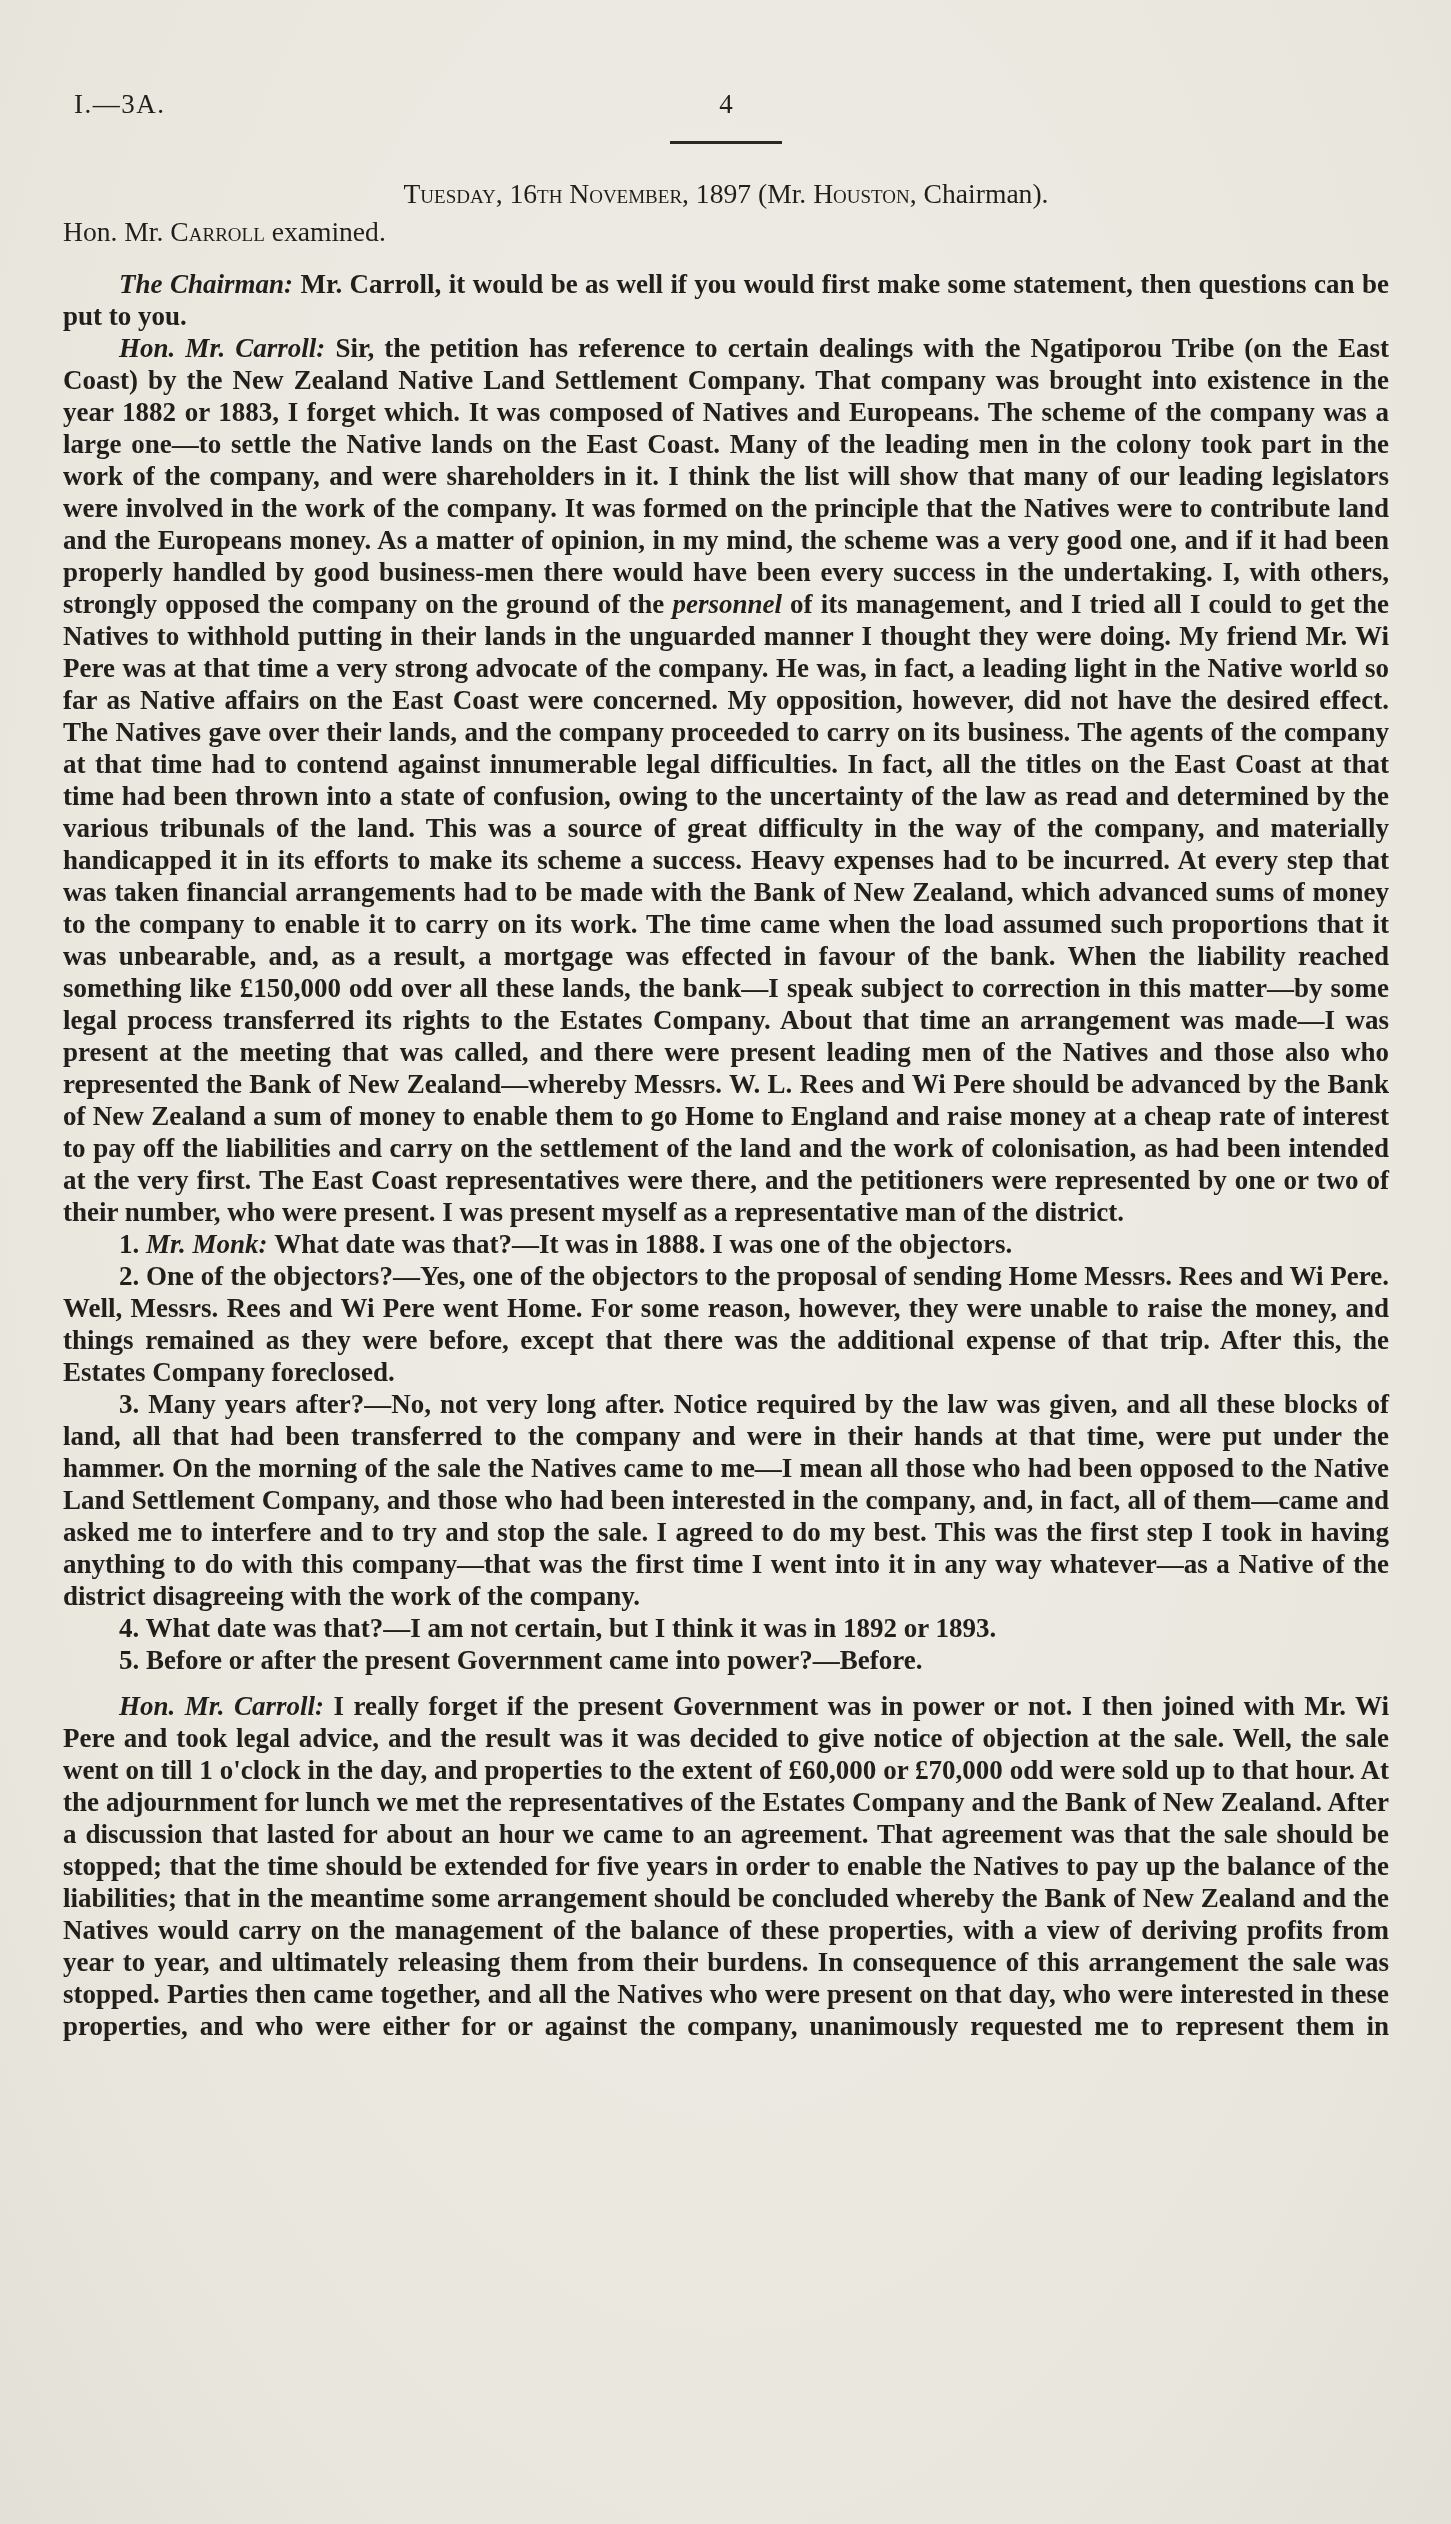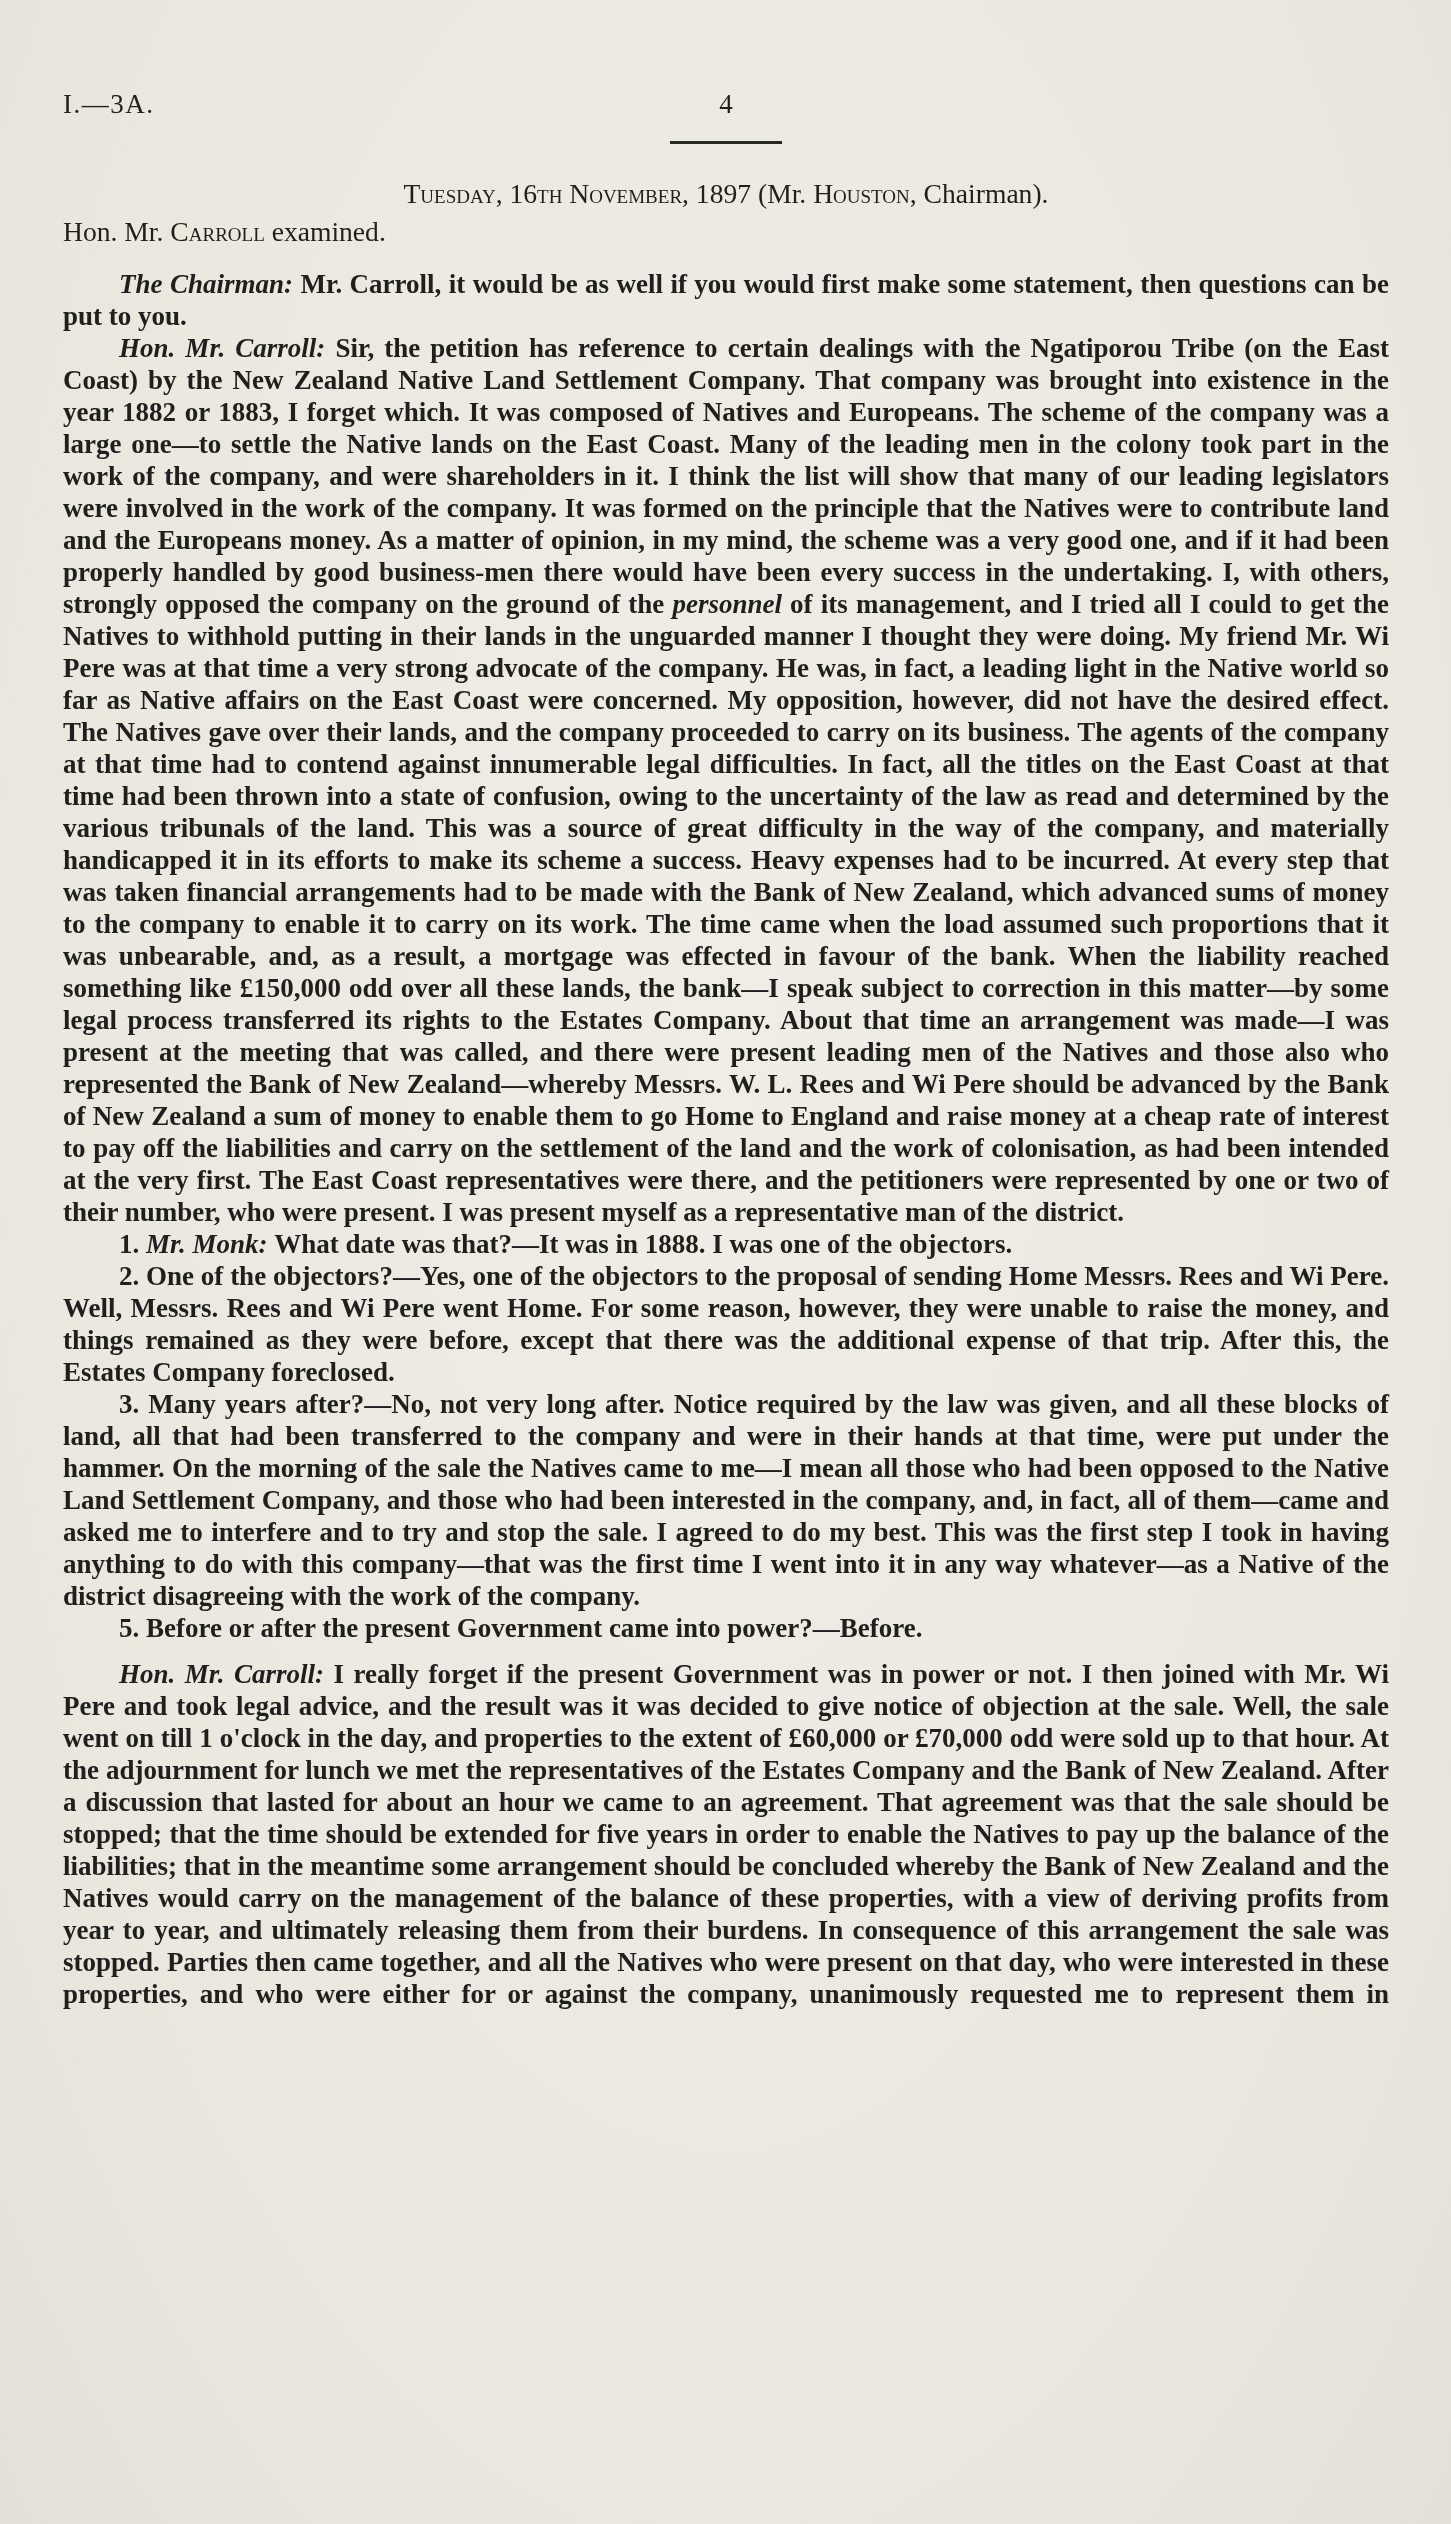--- a/index.html
+++ b/index.html
@@ -20,21 +20,21 @@
   }
   .page-header {
     display: flex;
     align-items: baseline;
     font-size: 27px;
     position: relative;
     height: 33px;
   }
   .header-left {
     position: absolute;
-    left: 0;
+    left: 11px;
     letter-spacing: 1.5px;
   }
   .page-number {
     position: absolute;
     left: 0;
     right: 0;
     text-align: center;
   }
   .doc-title {
     margin-top: 106px;
@@ -92,18 +92,19 @@
   <div class="session-line"><span class="sc">Tuesday, 16th November, 1897</span><span class="rm"> (Mr. </span><span class="sc">Houston</span><span class="rm">, Chairman).</span></div>
 
   <div class="examined-line"><span class="rm">Hon. Mr. </span><span class="sc">Carroll</span><span class="rm"> examined.</span></div>
 
   <div class="doc-body">
       <p class="para"><span class="it">The Chairman: </span><span class="rm">Mr. Carroll, it would be as well if you would first make some statement, then questions can be put to you.</span></p>
       <p class="para"><span class="it">Hon. Mr. Carroll: </span><span class="rm">Sir, the petition has reference to certain dealings with the Ngatiporou Tribe (on the East Coast) by the New Zealand Native Land Settlement Company. That company was brought into existence in the year 1882 or 1883, I forget which. It was composed of Natives and Europeans. The scheme of the company was a large one—to settle the Native lands on the East Coast. Many of the leading men in the colony took part in the work of the company, and were shareholders in it. I think the list will show that many of our leading legislators were involved in the work of the company. It was formed on the principle that the Natives were to contribute land and the Europeans money. As a matter of opinion, in my mind, the scheme was a very good one, and if it had been properly handled by good business-men there would have been every success in the undertaking. I, with others, strongly opposed the company on the ground of the </span><span class="it">personnel</span><span class="rm"> of its management, and I tried all I could to get the Natives to withhold putting in their lands in the unguarded manner I thought they were doing. My friend Mr. Wi Pere was at that time a very strong advocate of the company. He was, in fact, a leading light in the Native world so far as Native affairs on the East Coast were concerned. My opposition, however, did not have the desired effect. The Natives gave over their lands, and the company proceeded to carry on its business. The agents of the company at that time had to contend against innumerable legal difficulties. In fact, all the titles on the East Coast at that time had been thrown into a state of confusion, owing to the uncertainty of the law as read and determined by the various tribunals of the land. This was a source of great difficulty in the way of the company, and materially handicapped it in its efforts to make its scheme a success. Heavy expenses had to be incurred. At every step that was taken financial arrangements had to be made with the Bank of New Zealand, which advanced sums of money to the company to enable it to carry on its work. The time came when the load assumed such proportions that it was unbearable, and, as a result, a mortgage was effected in favour of the bank. When the liability reached something like £150,000 odd over all these lands, the bank—I speak subject to correction in this matter—by some legal process transferred its rights to the Estates Company. About that time an arrangement was made—I was present at the meeting that was called, and there were present leading men of the Natives and those also who represented the Bank of New Zealand—whereby Messrs. W. L. Rees and Wi Pere should be advanced by the Bank of New Zealand a sum of money to enable them to go Home to England and raise money at a cheap rate of interest to pay off the liabilities and carry on the settlement of the land and the work of colonisation, as had been intended at the very first. The East Coast representatives were there, and the petitioners were represented by one or two of their number, who were present. I was present myself as a representative man of the district.</span></p>
       <p class="para"><span class="rm">1. </span><span class="it">Mr. Monk: </span><span class="rm">What date was that?—It was in 1888. I was one of the objectors.</span></p>
       <p class="para"><span class="rm">2. One of the objectors?—Yes, one of the objectors to the proposal of sending Home Messrs. Rees and Wi Pere. Well, Messrs. Rees and Wi Pere went Home. For some reason, however, they were unable to raise the money, and things remained as they were before, except that there was the additional expense of that trip. After this, the Estates Company foreclosed.</span></p>
       <p class="para"><span class="rm">3. Many years after?—No, not very long after. Notice required by the law was given, and all these blocks of land, all that had been transferred to the company and were in their hands at that time, were put under the hammer. On the morning of the sale the Natives came to me—I mean all those who had been opposed to the Native Land Settlement Company, and those who had been interested in the company, and, in fact, all of them—came and asked me to interfere and to try and stop the sale. I agreed to do my best. This was the first step I took in having anything to do with this company—that was the first time I went into it in any way whatever—as a Native of the district disagreeing with the work of the company.</span></p>
+      <p class="para"><span class="rm">4. What date was that?—I am not certain, but I think it was in 1892 or 1893.</span></p>
       <p class="para"><span class="rm">5. Before or after the present Government came into power?—Before.</span></p>
       <p class="para cont"><span class="it">Hon. Mr. Carroll: </span><span class="rm">I really forget if the present Government was in power or not. I then joined with Mr. Wi Pere and took legal advice, and the result was it was decided to give notice of objection at the sale. Well, the sale went on till 1 o'clock in the day, and properties to the extent of £60,000 or £70,000 odd were sold up to that hour. At the adjournment for lunch we met the representatives of the Estates Company and the Bank of New Zealand. After a discussion that lasted for about an hour we came to an agreement. That agreement was that the sale should be stopped; that the time should be extended for five years in order to enable the Natives to pay up the balance of the liabilities; that in the meantime some arrangement should be concluded whereby the Bank of New Zealand and the Natives would carry on the management of the balance of these properties, with a view of deriving profits from year to year, and ultimately releasing them from their burdens. In consequence of this arrangement the sale was stopped. Parties then came together, and all the Natives who were present on that day, who were interested in these properties, and who were either for or against the company, unanimously requested me to represent them in</span></p>
     </div>
 
 </div>
 
 
 </body></html>

